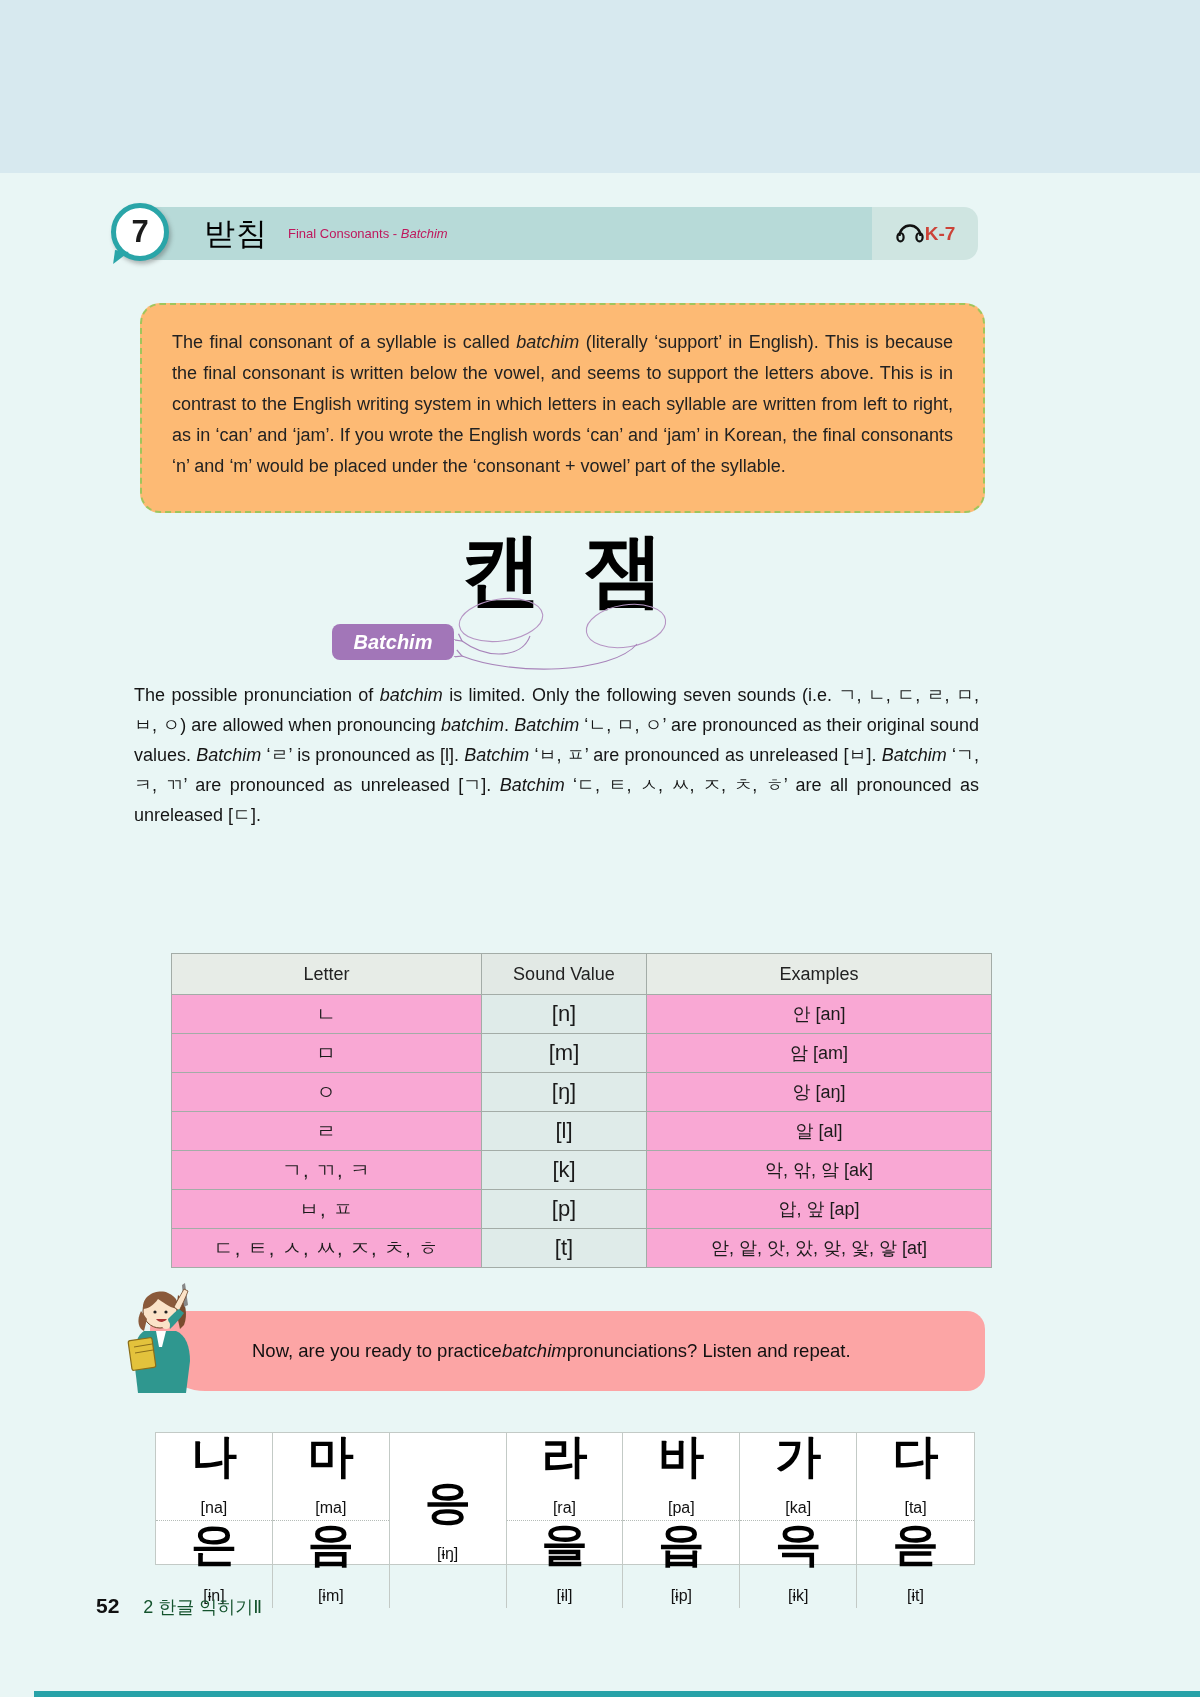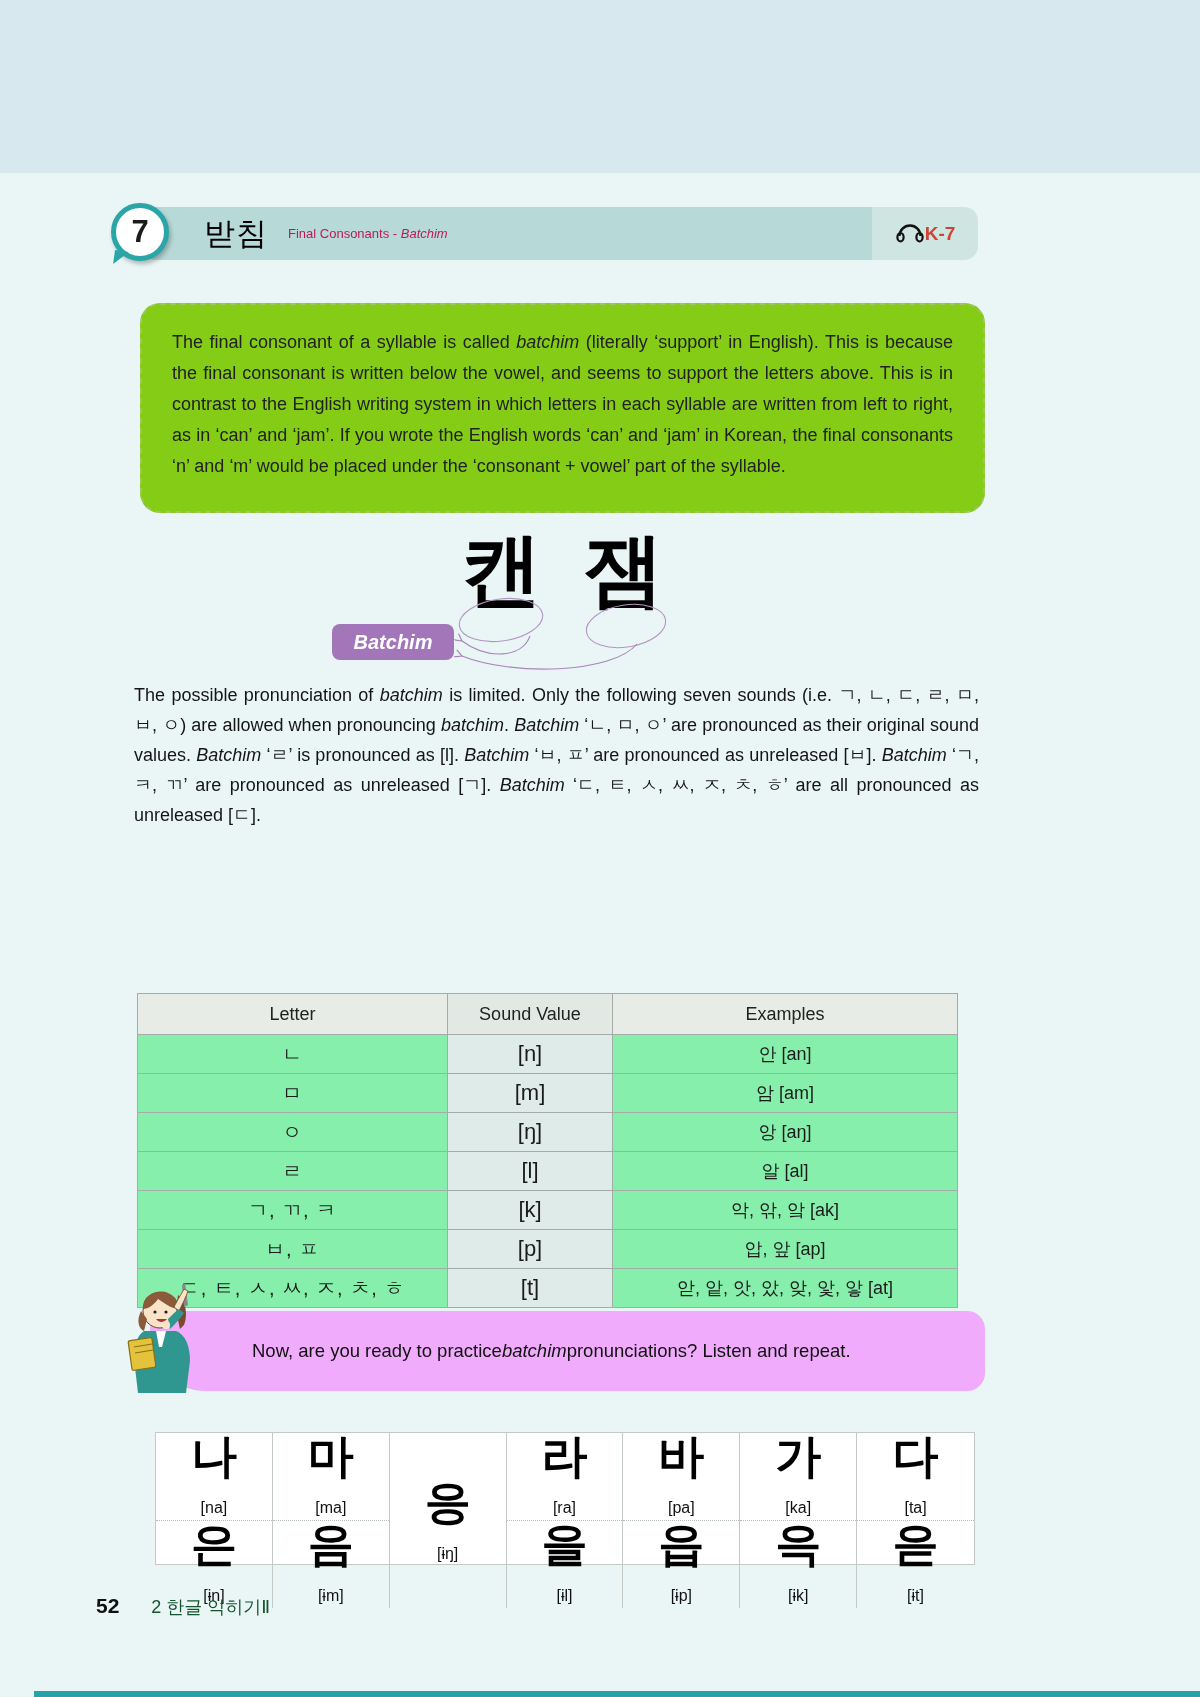--- a/index.html
+++ b/index.html
@@ -20,73 +20,73 @@
          box-shadow:2px 3px 4px rgba(60,60,60,.35);}
   .badge::after{content:"";position:absolute;left:-2px;bottom:-9px;width:0;height:0;
          border-style:solid;border-width:14px 14px 0 0;border-color:#2aa5a8 transparent transparent transparent;
          transform:rotate(8deg);}
   .ko-title{margin-left:64px;font-size:31px;font-weight:normal;letter-spacing:1px;color:#000;}
   .en-title{margin-left:20px;font-size:13px;color:#be185d;}
   .audio-label{font-size:19px;font-weight:bold;color:#cc4338;}
 
   
   .intro-box{position:absolute;left:140px;top:303px;width:845px;height:210px;box-sizing:border-box;
-             background:#84cc16;border:2px dashed #a0c55c;border-radius:20px;
+             background:#fdba74;border:2px dashed #a0c55c;border-radius:20px;
              padding:22px 30px 8px 30px;font-size:18px;line-height:31px;text-align:justify;color:#222;}
 
   
   .display-area{position:absolute;left:140px;top:512px;width:845px;height:162px;}
   .big-words{position:absolute;left:0;top:18px;width:100%;display:flex;justify-content:center;
              gap:42px;font-size:80px;font-weight:800;line-height:1;color:#000;}
   .anno-svg{position:absolute;left:0;top:0;width:845px;height:162px;pointer-events:none;}
   .batchim-label{position:absolute;left:192px;top:112px;width:122px;height:36px;background:#a276b8;
              border-radius:8px;display:flex;align-items:center;justify-content:center;
              color:#fff;font-size:20px;font-weight:bold;font-style:italic;z-index:2;}
 
   
   .paragraph{position:absolute;left:134px;top:680px;width:845px;margin:0;
              font-size:18px;line-height:30px;text-align:justify;color:#151515;}
 
   
-  .sound-table{position:absolute;left:137px;top:953px;width:820px;border-collapse:collapse;
-               background:#86efac;table-layout:fixed;margin-top:40px;}
+  .sound-table{position:absolute;left:171px;top:953px;width:820px;border-collapse:collapse;
+               background:#f9a8d4;table-layout:fixed;}
   .sound-table th,.sound-table td{border:1px solid #a3aca7;text-align:center;vertical-align:middle;}
   .sound-table th{height:38px;background:#e7ece7;font-weight:400;font-size:18px;color:#222;}
   .sound-table td{height:36px;}
   .col-letter{width:310px;}
   .col-sound{width:165px;}
   .col-examples{width:345px;}
   td.cell-letter{font-size:20px;letter-spacing:1px;}
   td.cell-sound{font-size:22px;background:#dfebe9;}
   td.cell-examples{font-size:18px;}
   th.cell-sound-h{background:#e2e9e5;}
 
   
   .bubble{position:absolute;left:150px;top:1311px;width:835px;height:80px;box-sizing:border-box;
-          background:#f0abfc;border-radius:18px 18px 18px 55px;display:flex;align-items:center;
+          background:#fca5a5;border-radius:18px 18px 18px 55px;display:flex;align-items:center;
           padding-left:102px;font-size:18.5px;color:#111;}
   .bubble::before{content:"";position:absolute;left:-14px;bottom:-13px;width:82px;height:42px;
           background:#dce79a;border-radius:0 0 8px 80px;transform:rotate(7deg);z-index:-1;}
   .teacher{position:absolute;left:116px;top:1281px;width:96px;height:120px;z-index:2;}
 
   
   .practice-table{position:absolute;left:155px;top:1432px;width:820px;height:133px;
           display:grid;grid-template-columns:repeat(7,1fr);background:#fff;
           border:1px solid #c3cac6;box-sizing:border-box;}
   .p-col{border-right:1px solid #c3cac6;display:flex;flex-direction:column;}
   .p-col:last-child{border-right:none;}
   .p-half{flex:1;display:flex;flex-direction:column;align-items:center;justify-content:flex-end;
           padding-bottom:3px;}
   .p-half.top{border-bottom:1px dotted #b5bcb8;}
   .p-col.merged{justify-content:center;align-items:center;}
   .p-syllable{font-size:46px;font-weight:700;line-height:1;color:#000;}
   .p-roman{font-size:16px;color:#111;margin-top:20px;}
 
   
-  .footer{position:absolute;left:96px;top:1594px;display:flex;align-items:baseline;gap:32px;}
+  .footer{position:absolute;left:96px;top:1594px;display:flex;align-items:baseline;gap:24px;}
   .page-number{font-size:21px;font-weight:bold;color:#111;}
   .book-title{font-size:18px;color:#14532d;}
   em{font-style:italic;}
 </style>
 </head>
 <body>
 
 <div class="page">
   <div class="top-band"></div>
 

